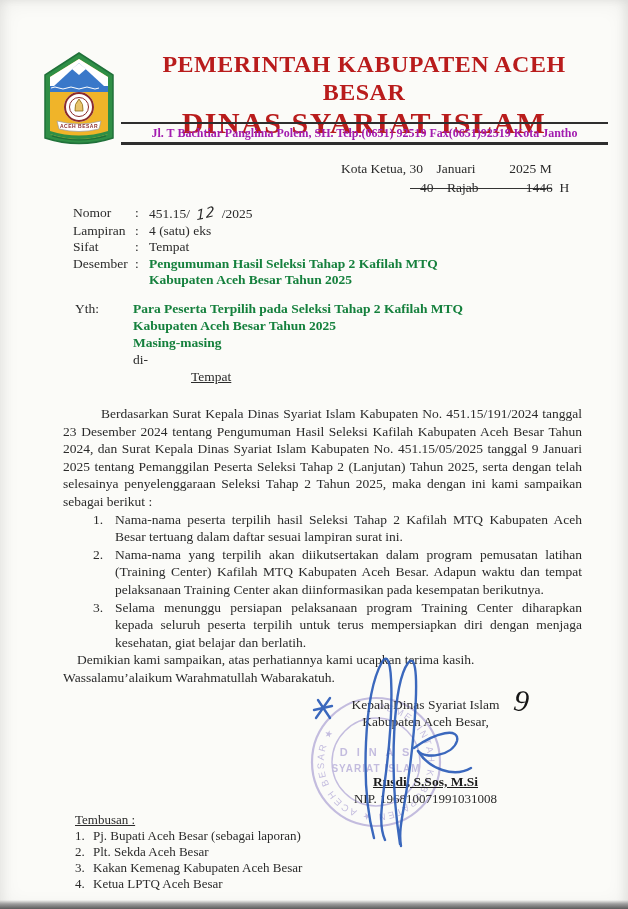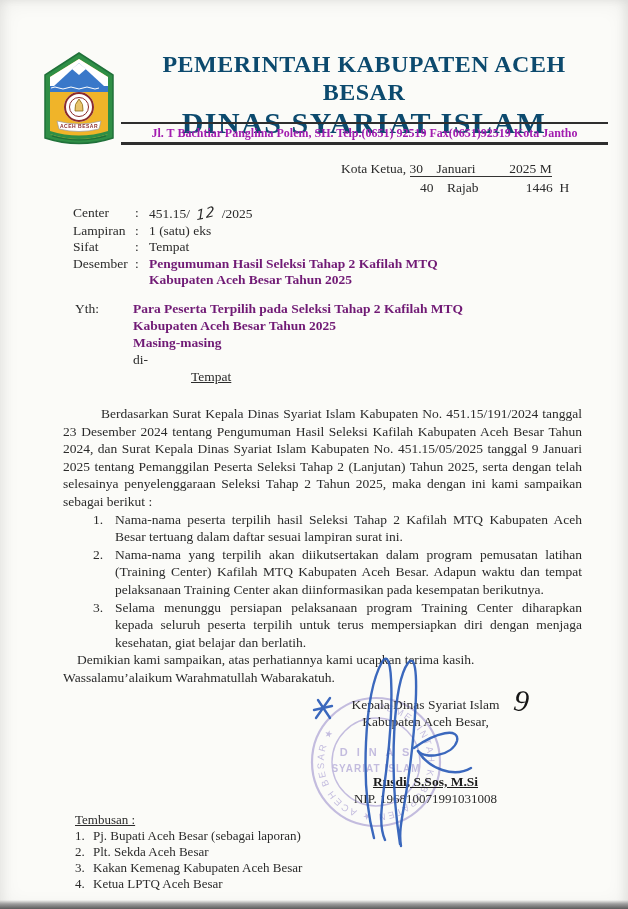--- a/index.html
+++ b/index.html
@@ -5,35 +5,35 @@
   html,body{margin:0;padding:0;background:#e8e8e8;}
   .page{
     position:relative;width:628px;height:909px;margin:0 auto;
     background:#fbfbf8;overflow:hidden;
     font-family:"Liberation Serif","DejaVu Serif",serif;
     color:#2b2b2b;
     box-shadow:inset 0 0 22px rgba(0,0,0,.07), inset -5px 0 8px rgba(0,0,0,.05), inset 5px 0 8px rgba(0,0,0,.04);
   }
   .abs{position:absolute;}
   
-  .head-text{left:118px;top:50px;width:492px;text-align:center;color:#0c4a6e;}
+  .head-text{left:118px;top:50px;width:492px;text-align:center;color:#b91c1c;}
   .h1{font-size:24px;font-weight:bold;letter-spacing:.5px;line-height:28px;}
   .h2{font-size:30px;font-weight:bold;letter-spacing:1.5px;line-height:34px;}
   .rule-top{left:121px;top:122px;width:487px;height:2px;background:#2e2e2e;}
   .addr{left:121px;top:126px;width:487px;text-align:center;font-size:12px;font-weight:bold;color:#a21caf;}
   .rule-bot{left:121px;top:142px;width:487px;height:3px;background:#2e2e2e;}
   
   .dateline{left:341px;top:160px;font-size:13.5px;line-height:17px;}
   .dateline .pre{white-space:pre;}
-  .dl-u{border-bottom:1px solid #333;padding-bottom:0;}
+  .dl-u{border-bottom:1px solid #333;padding-bottom:12px;}
   .dl-row2{padding-left:79px;margin-top:2px;}
   
   .meta{left:73px;top:205px;font-size:13.5px;line-height:16.5px;}
   .meta-row{display:grid;grid-template-columns:62px 14px auto;}
-  .bold{font-weight:bold;color:#701a75;}
+  .bold{font-weight:bold;color:#15803d;}
   .hand12{
     display:inline-block;font-family:"DejaVu Sans",sans-serif;font-style:italic;
     font-size:14px;color:#2a2a2a;transform:rotate(-12deg) skewX(-10deg);
     margin:0 6px;letter-spacing:1px;
   }
   
   .yth{left:75px;top:300px;font-size:13.5px;line-height:17px;display:grid;grid-template-columns:30px auto;gap:28px;}
   .underline{text-decoration:underline;}
   .tempat{margin-left:58px;}
   
@@ -94,28 +94,28 @@
     <div>
       <span class="pre">Kota Ketua, </span><span class="pre dl-u">30    Januari          2025 M</span>
     </div>
     <div class="dl-row2">
       <span class="pre">40    Rajab              1446  H</span>
     </div>
   </div>
 
   <div class="abs meta">
     <div class="meta-row">
-      <span>Center</span>
+      <span>Nomor</span>
       <span>:</span>
       <span><span>451.15/</span><span class="hand12">12</span><span>/2025</span></span>
     </div>
     <div class="meta-row">
       <span>Lampiran</span>
       <span>:</span>
-      <span>1 (satu) eks</span>
+      <span>4 (satu) eks</span>
     </div>
     <div class="meta-row">
       <span>Sifat</span>
       <span>:</span>
       <span>Tempat</span>
     </div>
     <div class="meta-row">
       <span>Desember</span>
       <span>:</span>
       <span>

